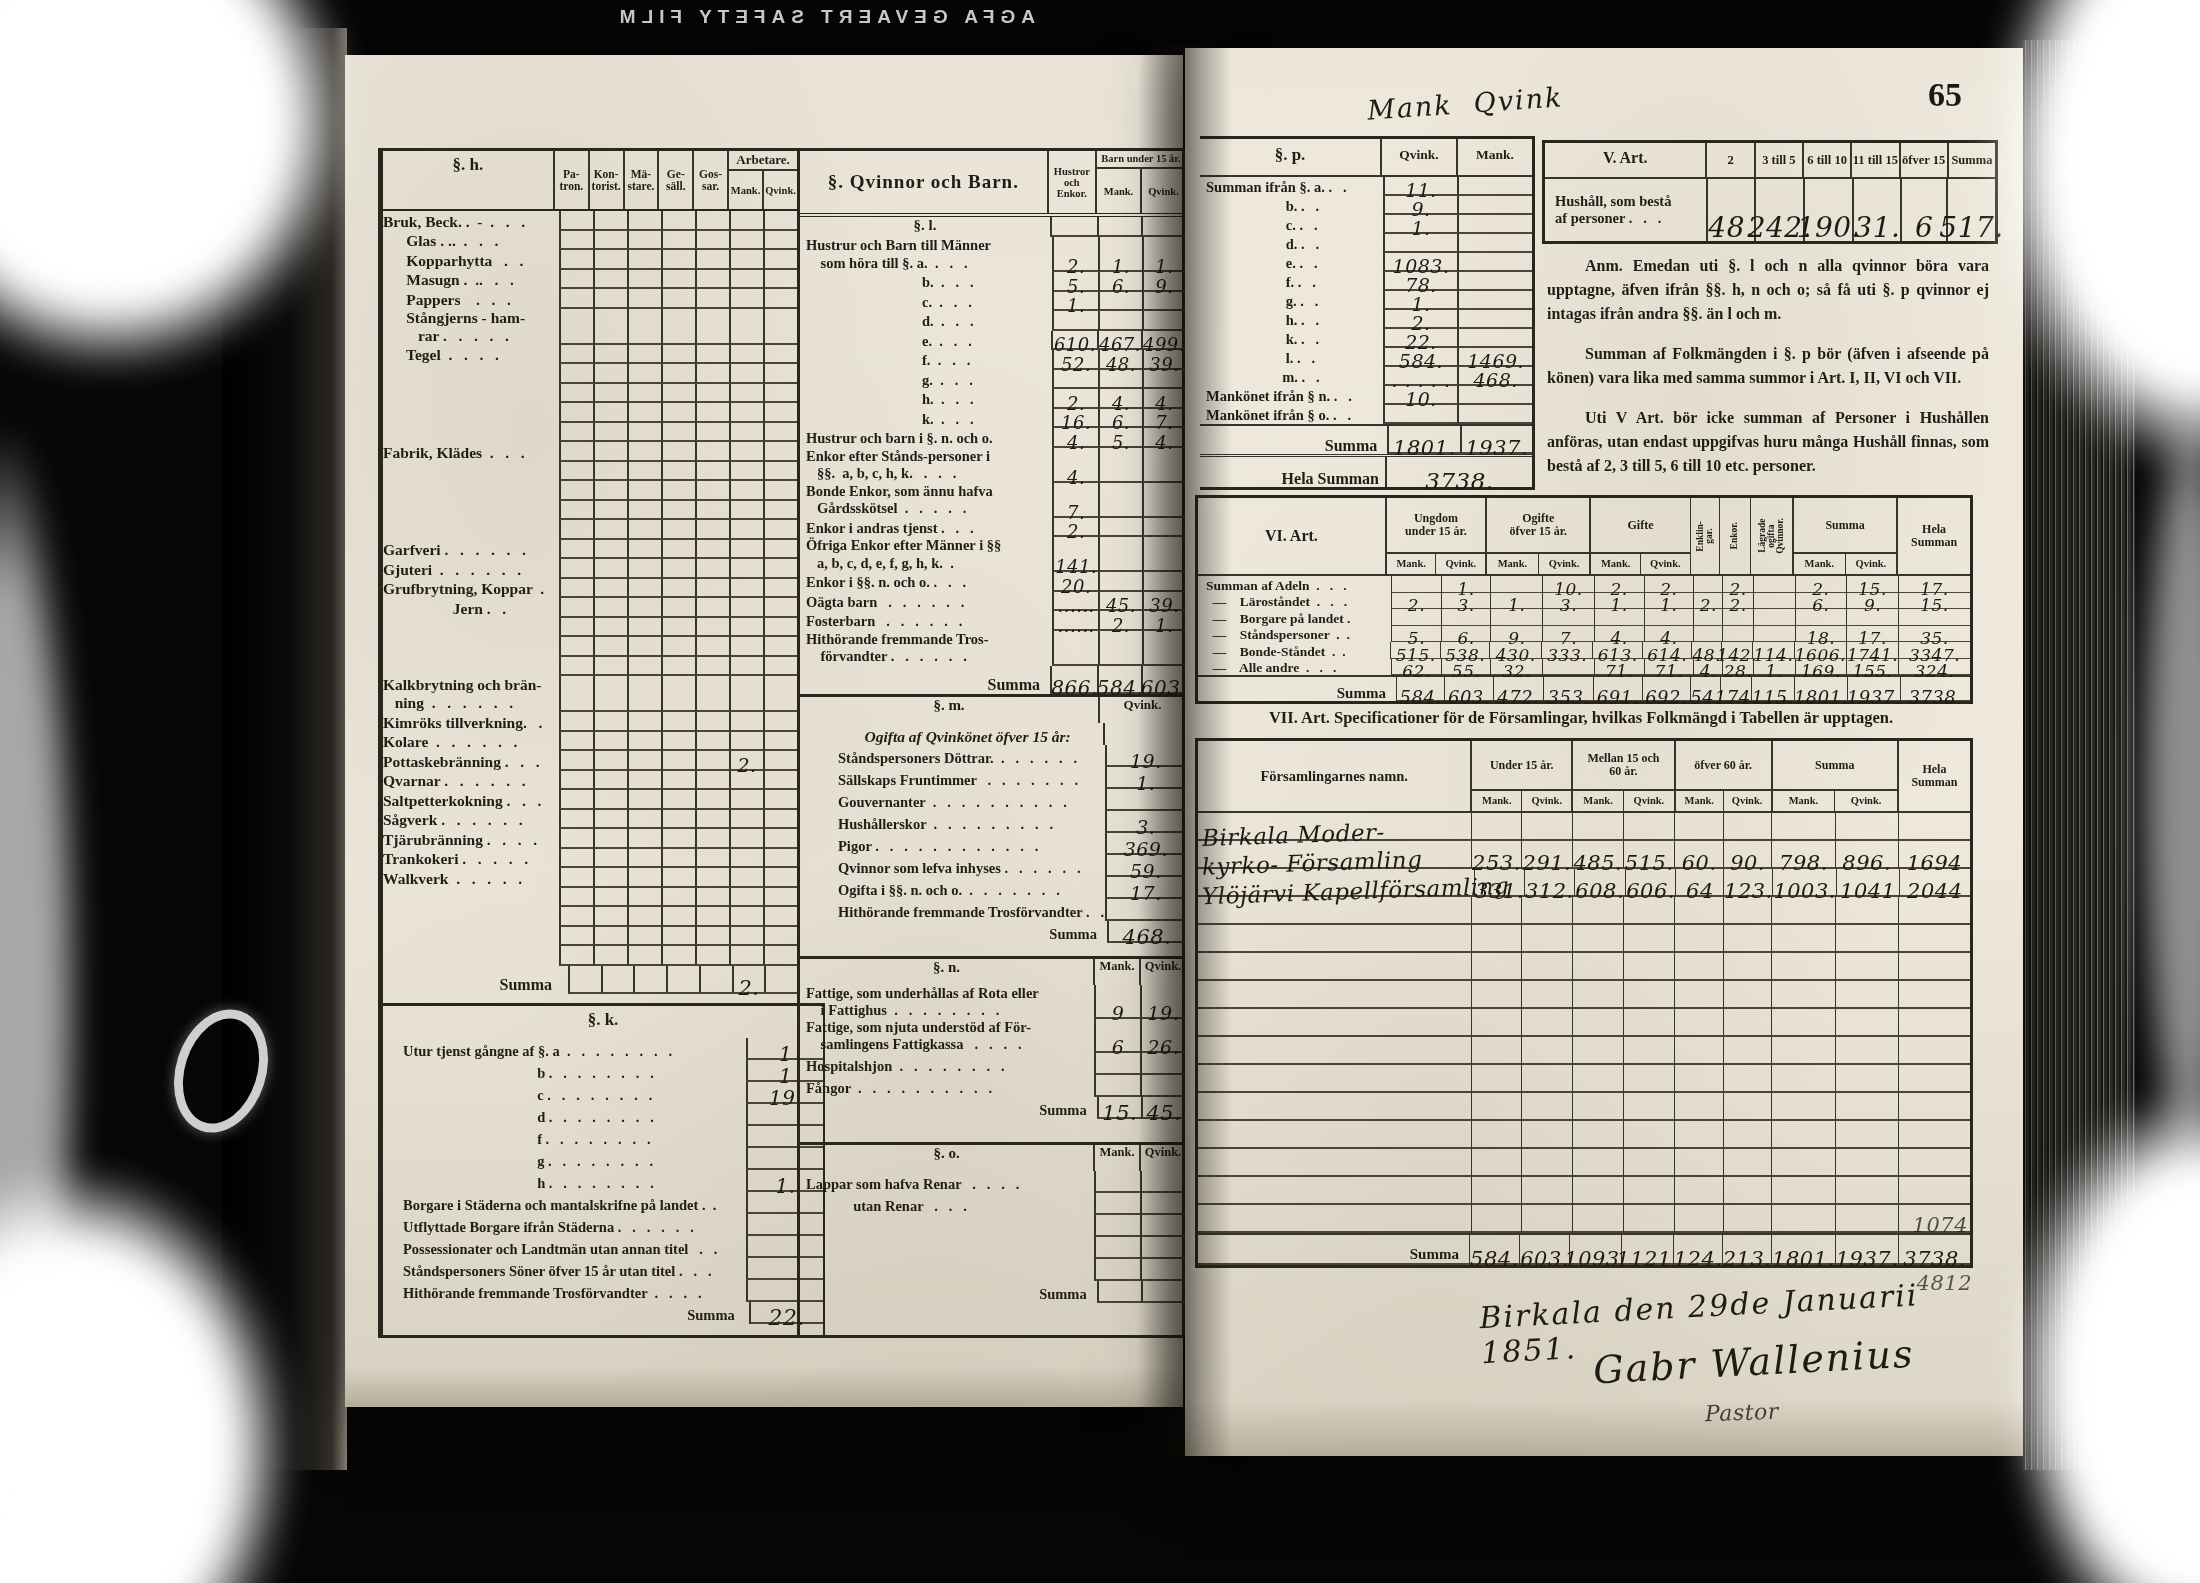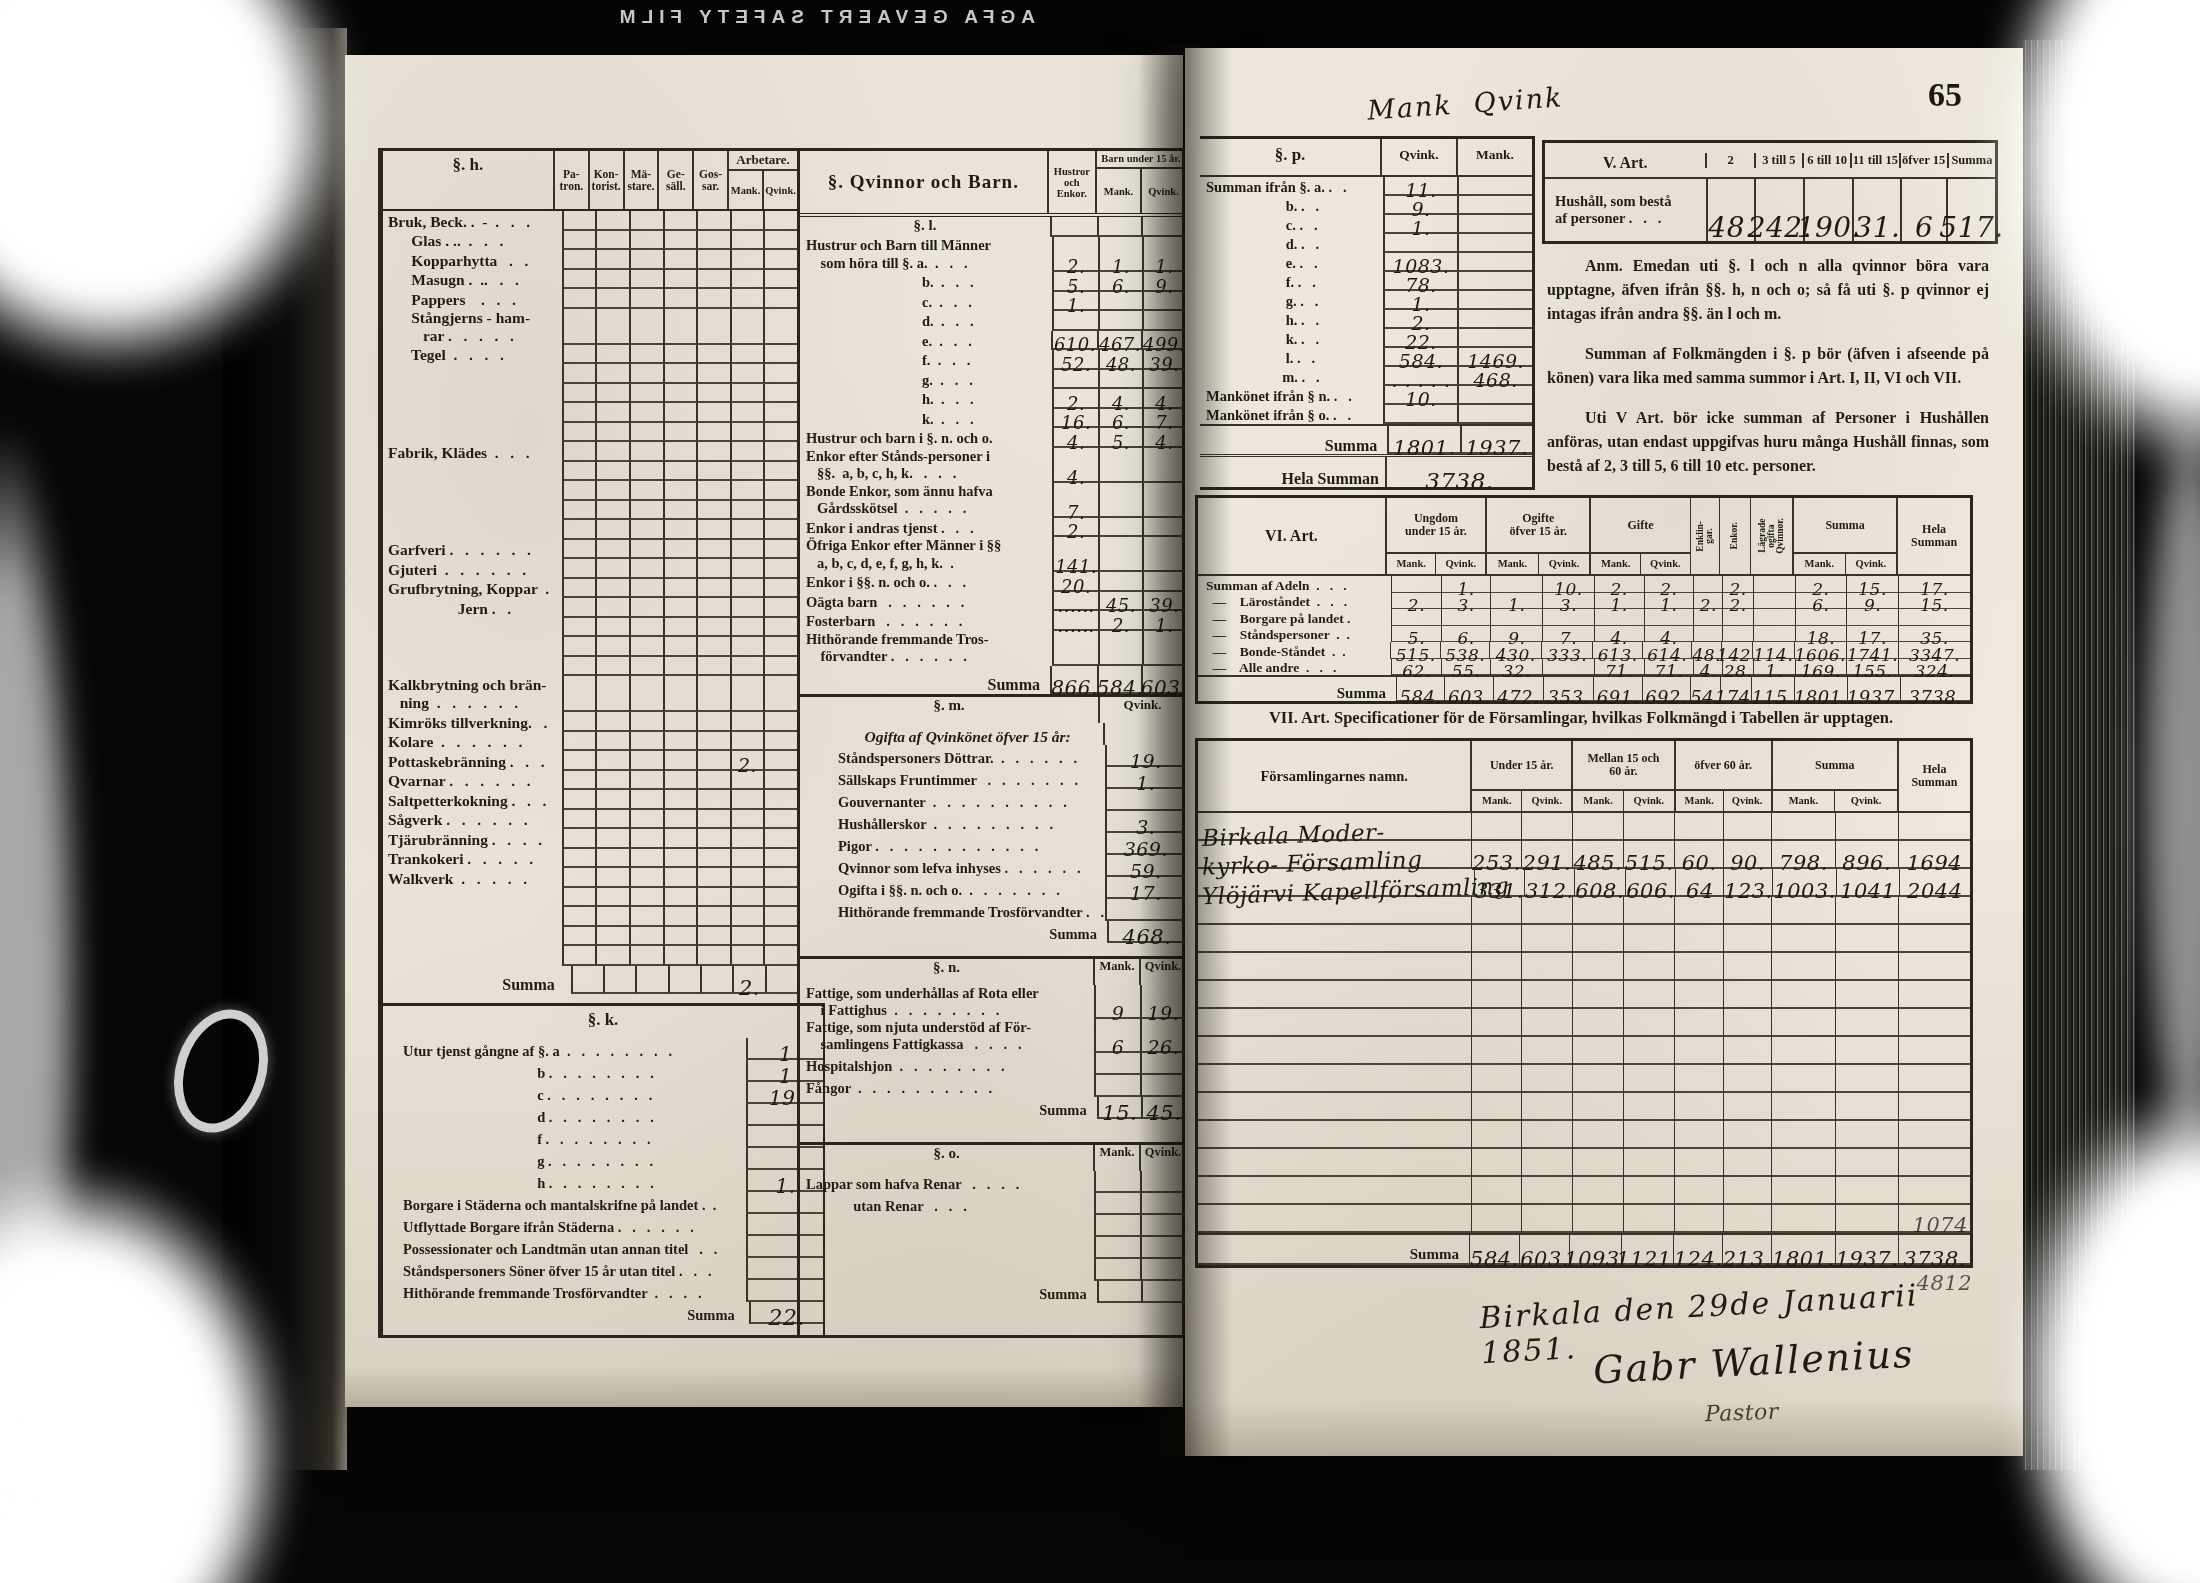--- a/index.html
+++ b/index.html
@@ -38,21 +38,21 @@
   .sh{position:absolute;left:0;top:0;width:414px;height:849px;}
   .sh-head{height:58px;border-bottom:2.5px solid #2b261d;}
   .sh-corner{width:176px;display:flex;align-items:flex-start;justify-content:center;font-size:17px;padding-top:4px;}
   .ch{width:34px;border-left:2px solid #39342b;font-size:11.5px;line-height:12px;text-align:center;display:flex;align-items:center;justify-content:center;}
   .arb{width:68px;border-left:2px solid #39342b;display:flex;flex-direction:column;}
   .arb-t{font-size:13px;text-align:center;border-bottom:2px solid #39342b;line-height:18px;}
   .arb-sub{flex:1;}
   .arb-sub div{width:34px;text-align:center;font-size:10.5px;display:flex;align-items:center;justify-content:center;}
   .arb-sub div+div{border-left:2px solid #39342b;}
   .shr{display:flex;min-height:19.5px;align-items:flex-end;}
-  .sh .lbl{width:176px;font-size:15.5px;line-height:18px;padding-left:5px;}
+  .sh .lbl{width:176px;font-size:15.5px;line-height:18px;}
   .sh .c{width:32px;border-left:2px solid #39342b;align-self:stretch;border-bottom:2px solid #4a443a;}
   .sh .c .hw{font-size:19px;line-height:12px;margin-bottom:-2px;}
   .sh-summa{height:28px;display:flex;align-items:flex-end;}
   .sh-summa .lbl{text-align:right;padding-right:16px;font-size:16px;}
   .sh-summa .c .hw{font-size:21px;}
   
   .sk{position:absolute;left:0;top:852px;width:440px;height:330px;border-top:3px solid #2b261d;border-right:2.5px solid #2b261d;}
   .sk-head{height:28px;text-align:center;font-size:17px;padding-top:4px;}
   .skr{display:flex;min-height:22px;align-items:flex-end;}
   .sk .lbl{width:358px;font-size:14.5px;line-height:17px;padding-left:20px;}
@@ -112,21 +112,21 @@
   .sp .v{width:74px;border-left:2.5px solid #39342b;align-self:stretch;display:flex;align-items:flex-end;justify-content:center;border-bottom:2px solid #4a443a;}
   .sp .v .hw{font-size:19px;line-height:11px;margin-bottom:-2px;}
   .sp-summa{min-height:28px;border-top:2px solid #39342b;}
   .sp-summa .lbl{text-align:right;padding-right:10px;font-size:16px;}
   .sp-summa .v .hw{font-size:21px;}
   .sp-hela{min-height:30px;border-top:3px double #39342b;}
   .sp-hela .lbl{text-align:right;padding-right:6px;font-size:16px;}
   .sp-hela .vwide{width:151px;border-left:2.5px solid #39342b;align-self:stretch;display:flex;align-items:flex-end;justify-content:center;}
   .sp-hela .hw{font-size:23px;line-height:12px;}
   .vart{position:absolute;left:357px;top:92px;width:450px;border:3px solid #2b261d;}
-  .vart-head{height:34px;border-bottom:2px solid #39342b;align-items:center;}
+  .vart-head{height:34px;border-bottom:2px solid #39342b;}
   .vart-lbl{width:163px;text-align:center;font-size:16px;padding-top:6px;}
   .vart .vc{width:47px;border-left:2px solid #39342b;text-align:center;font-size:12.5px;display:flex;align-items:center;justify-content:center;}
   .vart-val{height:62px;}
   .vart-lbl2{width:163px;font-size:14.5px;line-height:17px;padding-left:10px;display:flex;align-items:center;}
   .vart-val .vc{align-items:flex-end;border-bottom:none;}
   .vart-val .hw{font-size:28px;line-height:18px;margin-bottom:4px;}
   .anm{position:absolute;left:362px;top:206px;width:442px;}
   .anm p{margin:0 0 16px 0;font-size:16px;line-height:24px;text-align:justify;text-indent:38px;}
   
   .vi{position:absolute;left:10px;top:447px;width:772px;border:3px solid #2b261d;}

